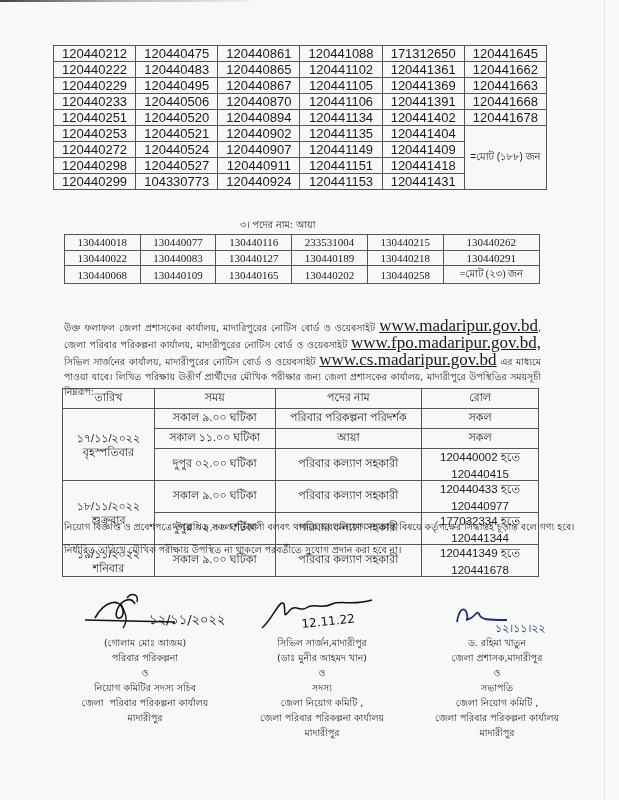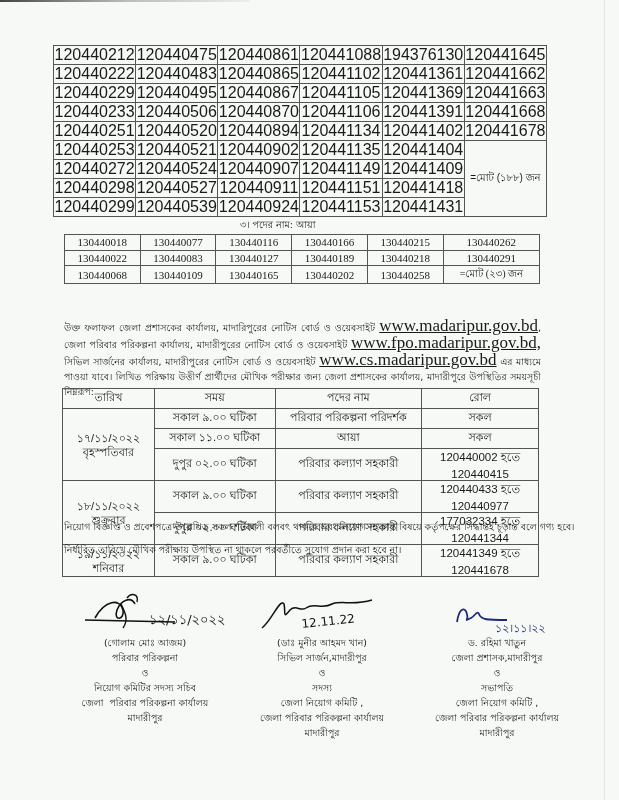--- a/index.html
+++ b/index.html
@@ -5,21 +5,21 @@
   html, body { margin:0; padding:0; }
   body {
     width:619px; height:800px; background:#f6f9f5; position:relative; overflow:hidden;
     font-family:"DejaVu Sans", sans-serif; color:#1a1a1a;
   }
   .topbar { position:absolute; left:0; top:0; width:250px; height:2px; background:linear-gradient(90deg,#444,#bbb,#eee); }
   .rightedge { position:absolute; right:14px; top:0; width:1px; height:800px; background:#e2e6e2; }
   table { border-collapse:collapse; position:absolute; }
   td, th { border:1px solid #555; text-align:center; font-family:"Liberation Sans", sans-serif; font-weight:normal; }
   #t1 { left:53px; top:45px; width:494px; }
-  #t1 td { height:14.1px; font-size:16px; padding:0; }
+  #t1 td { height:14.1px; font-size:13px; padding:0; }
   #t1 col { width:82px; }
   #t2-title { position:absolute; left:240px; top:218px; font-size:9.5px; }
   #t2 { left:64px; top:234px; width:476px; }
   #t2 td { height:14.5px; font-size:11px; padding:0;font-family:Liberation Serif, serif; }
   .body-para { position:absolute; left:64px; width:477px; font-size:9.4px; line-height:15px; text-align:justify; }
   .body-para .url { font-family:"Liberation Serif", serif; font-size:17px; text-decoration:underline; }
   #p1 { top:318px; }
   #t3 { left:62px; top:388px; width:477px; }
   #t3 th, #t3 td { font-size:11px; padding:0; height:13.8px; }
   #t3 td.roll { font-size:11.5px; }
@@ -47,21 +47,21 @@
       <col>
       <col>
       <col>
     </colgroup>
   <tbody id="t1-body">
       <tr>
         <td>120440212</td>
         <td>120440475</td>
         <td>120440861</td>
         <td>120441088</td>
-        <td>194376130</td>
+        <td>171312650</td>
         <td>120441645</td>
       </tr>
       <tr>
         <td>120440222</td>
         <td>120440483</td>
         <td>120440865</td>
         <td>120441102</td>
         <td>120441361</td>
         <td>120441662</td>
       </tr>
@@ -106,37 +106,37 @@
       </tr>
       <tr>
         <td>120440298</td>
         <td>120440527</td>
         <td>120440911</td>
         <td>120441151</td>
         <td>120441418</td>
       </tr>
       <tr>
         <td>120440299</td>
-        <td>120440539</td>
+        <td>104330773</td>
         <td>120440924</td>
         <td>120441153</td>
         <td>120441431</td>
       </tr>
     </tbody>
 </table>
 
 <div id="t2-title">৩। পদের নাম: আয়া</div>
 
 <table id="t2">
   <tbody id="t2-body">
       <tr>
         <td>130440018</td>
         <td>130440077</td>
         <td>130440116</td>
-        <td>130440166</td>
+        <td>233531004</td>
         <td>130440215</td>
         <td>130440262</td>
       </tr>
       <tr>
         <td>130440022</td>
         <td>130440083</td>
         <td>130440127</td>
         <td>130440189</td>
         <td>130440218</td>
         <td>130440291</td>
@@ -235,22 +235,22 @@
       <div style="white-space: pre;">মাদারীপুর</div>
     </div>
 </div>
 
 <div id="sig2" class="sig">
   <svg width="160" height="45" viewBox="0 0 160 45">
     <path d="M20 38 C30 30, 38 8, 42 14 C44 22, 40 30, 48 20 C54 14, 58 22, 64 18 C72 12, 80 20, 90 14 C100 10, 110 16, 130 10" stroke="#111" stroke-width="1.5" fill="none"></path>
     <text x="60" y="38" font-size="12" font-family="DejaVu Sans, sans-serif" fill="#111" transform="rotate(-6 60 38)">12.11.22</text>
   </svg>
   <div class="sig-lines" id="sig2-lines">
+      <div style="white-space: pre;">সিভিল সার্জন,মাদারীপুর</div>
       <div style="white-space: pre;">(ডাঃ মুনীর আহমদ খান)</div>
-      <div style="white-space: pre;">সিভিল সার্জন,মাদারীপুর</div>
       <div style="white-space: pre;">ও</div>
       <div style="white-space: pre;">সদস্য</div>
       <div style="white-space: pre;">জেলা নিয়োগ কমিটি ,</div>
       <div style="white-space: pre;">জেলা পরিবার পরিকল্পনা কার্যালয়</div>
       <div style="white-space: pre;">মাদারীপুর</div>
     </div>
 </div>
 
 <div id="sig3" class="sig">
   <svg width="160" height="45" viewBox="0 0 160 45">

